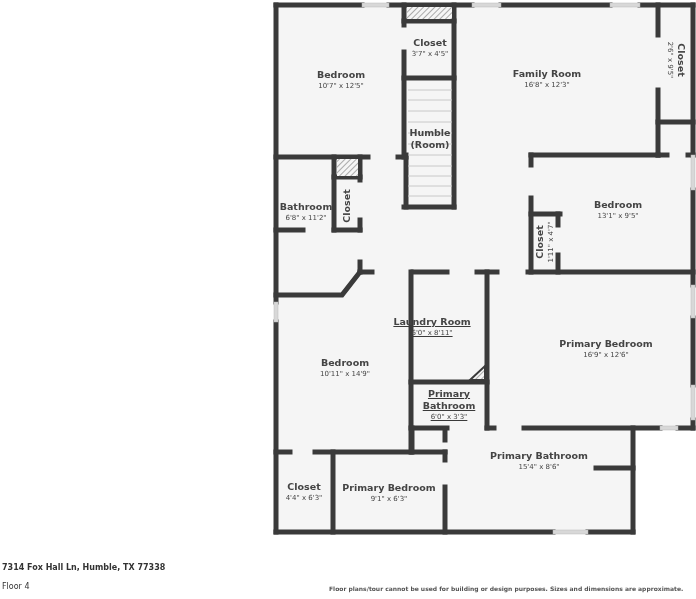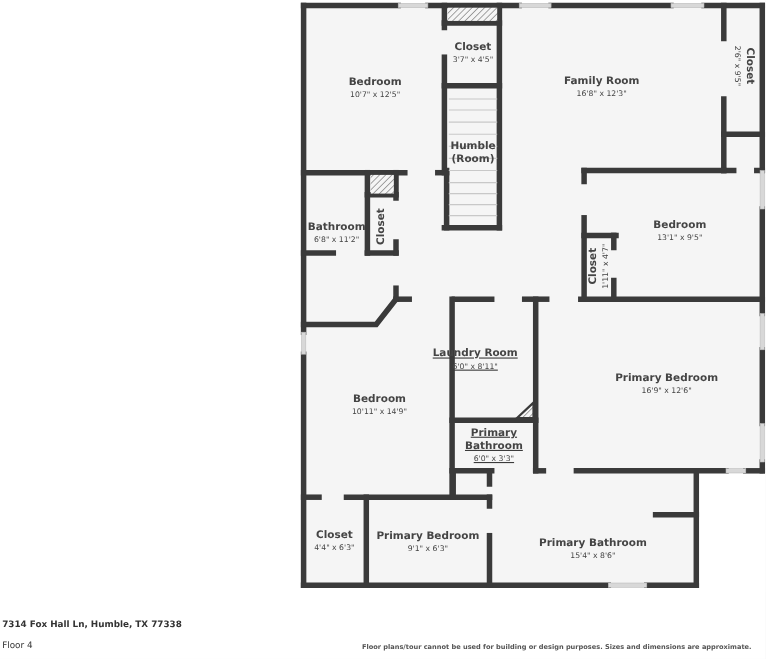--- a/index.html
+++ b/index.html
@@ -201,20 +201,20 @@
   <div class="room-dim">6'0" x 3'3"</div>
 </div>
 <div class="room-label" style="left:304px;top:492px;">
   <div class="room-name">Closet</div>
   <div class="room-dim">4'4" x 6'3"</div>
 </div>
 <div class="room-label" style="left:389px;top:493px;">
   <div class="room-name">Primary Bedroom</div>
   <div class="room-dim">9'1" x 6'3"</div>
 </div>
-<div class="room-label" style="left:539px;top:499px;">
+<div class="room-label" style="left:539px;top:461px;">
   <div class="room-name">Primary Bathroom</div>
   <div class="room-dim">15'4" x 8'6"</div>
 </div>
 
 <div class="footer-addr">7314 Fox Hall Ln, Humble, TX 77338</div>
 <div class="footer-floor">Floor 4</div>
 <div class="footer-disc">Floor plans/tour cannot be used for building or design purposes. Sizes and dimensions are approximate.</div>
 
 </body></html>

